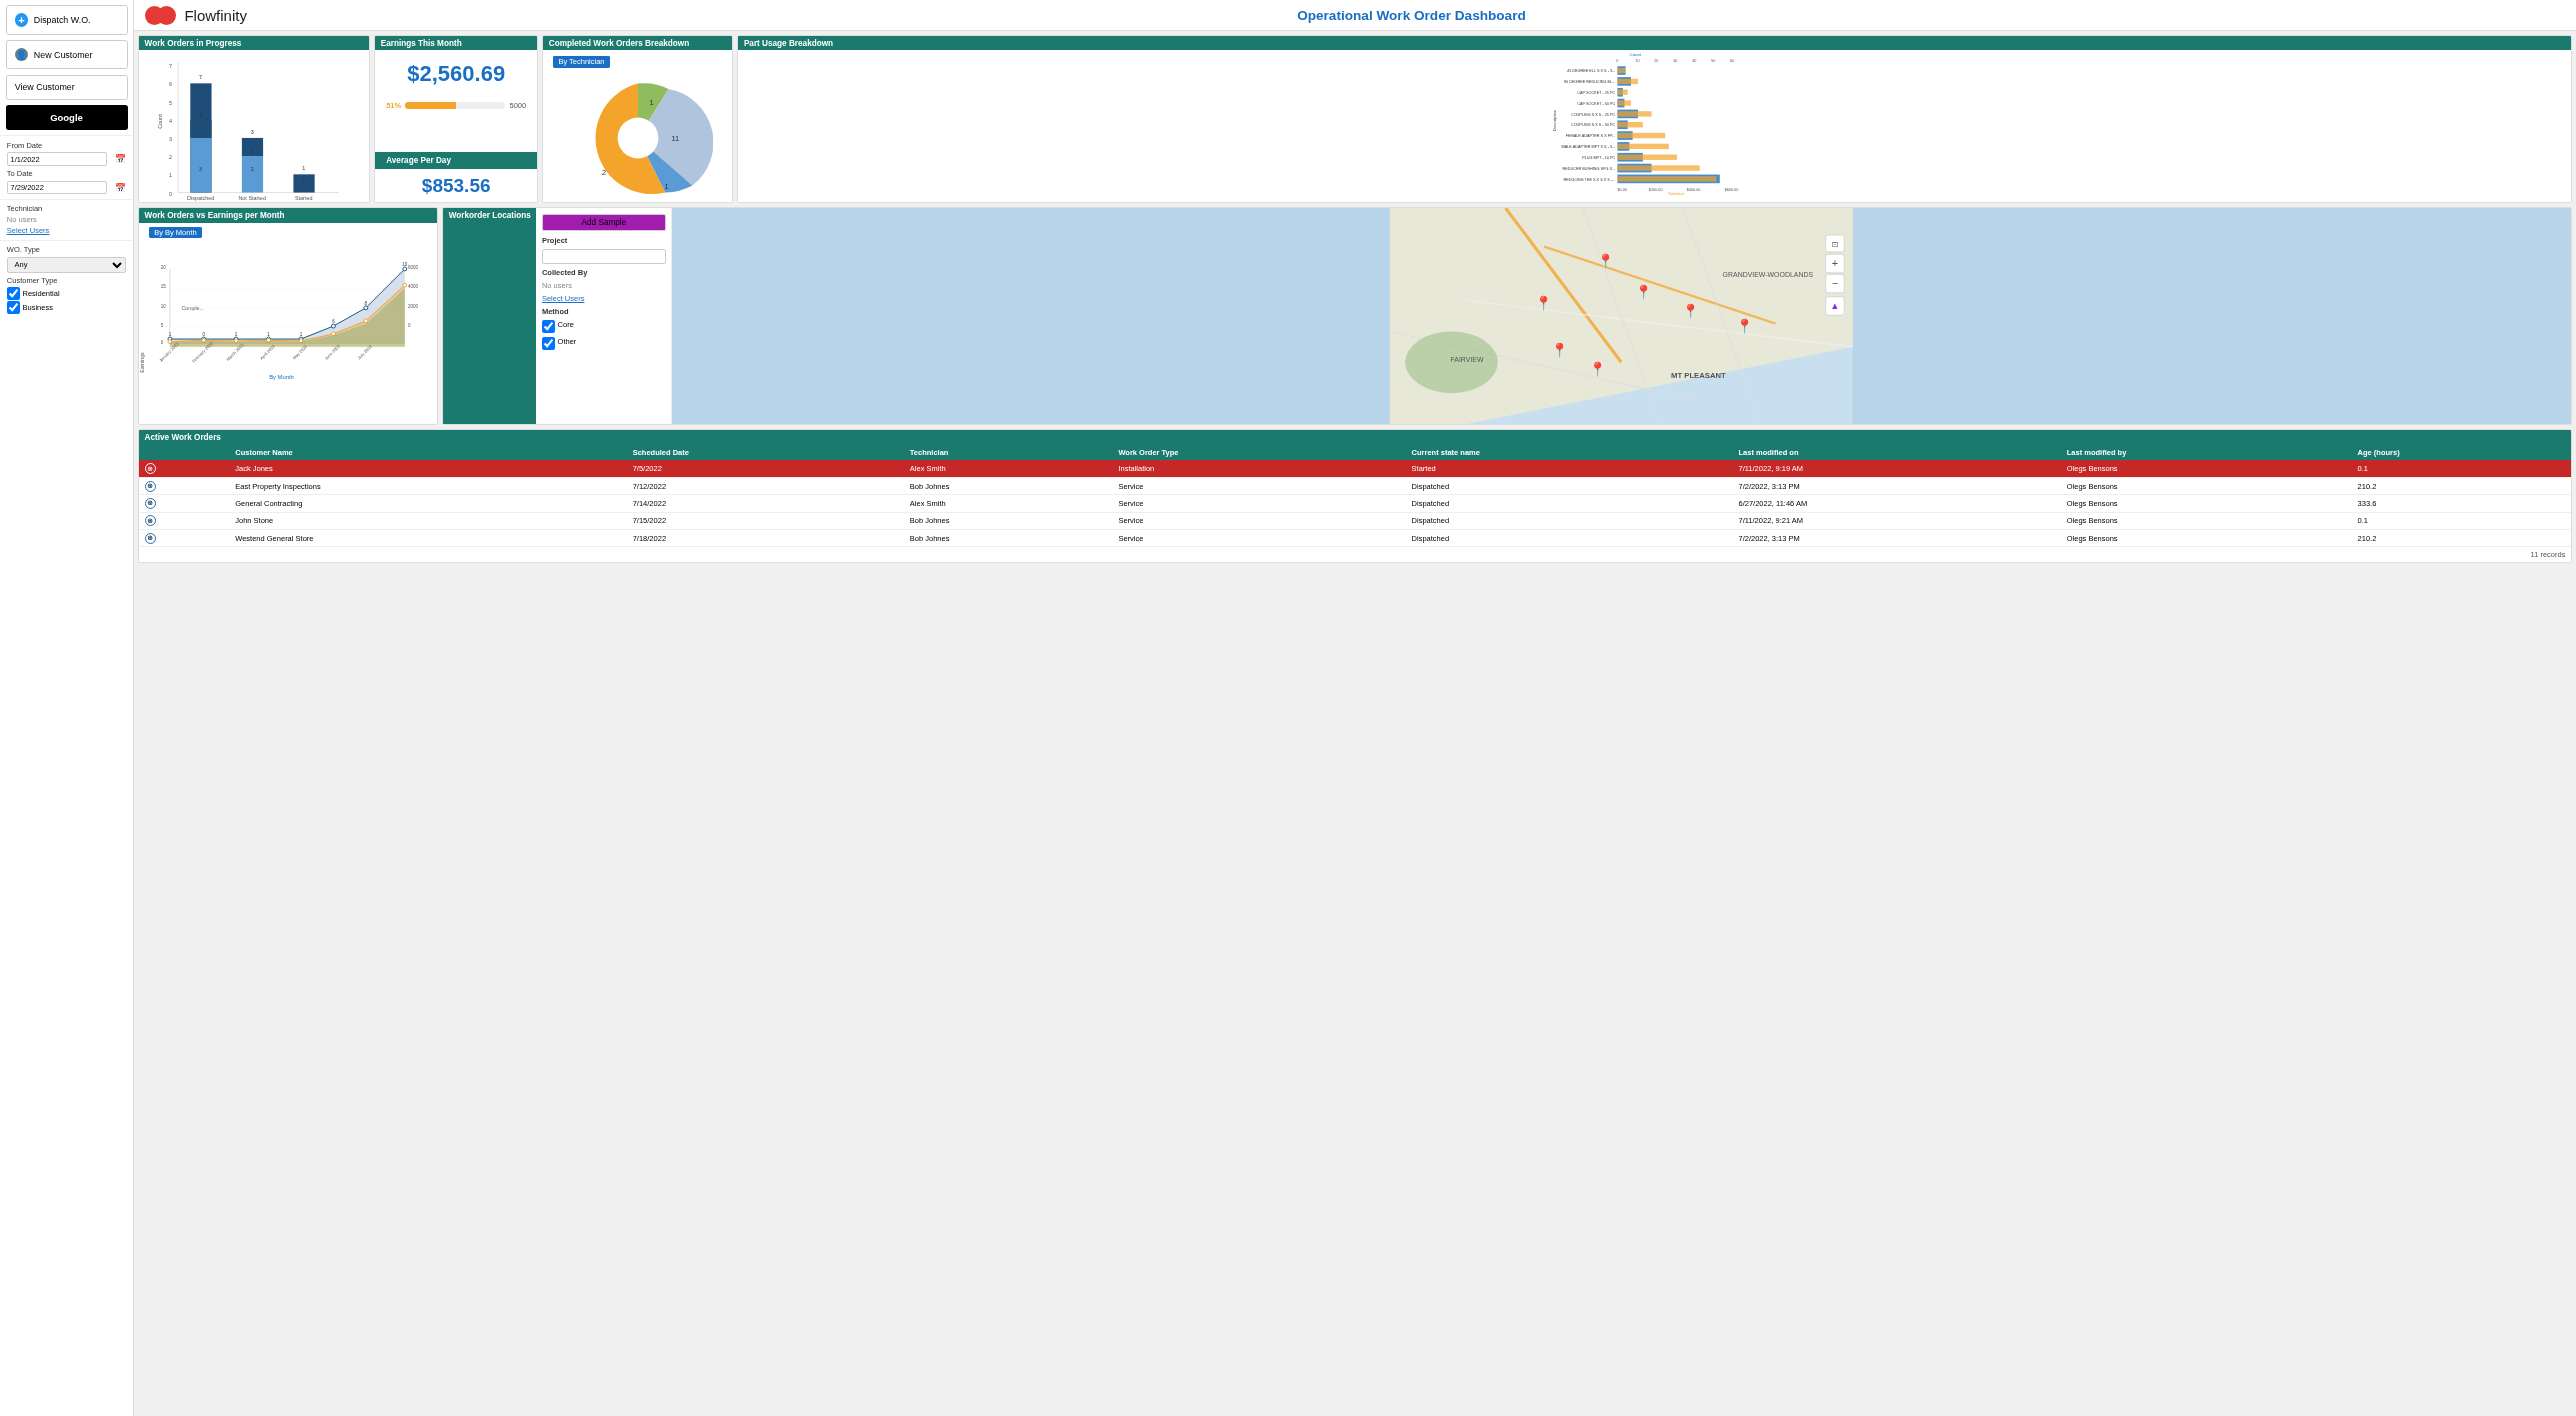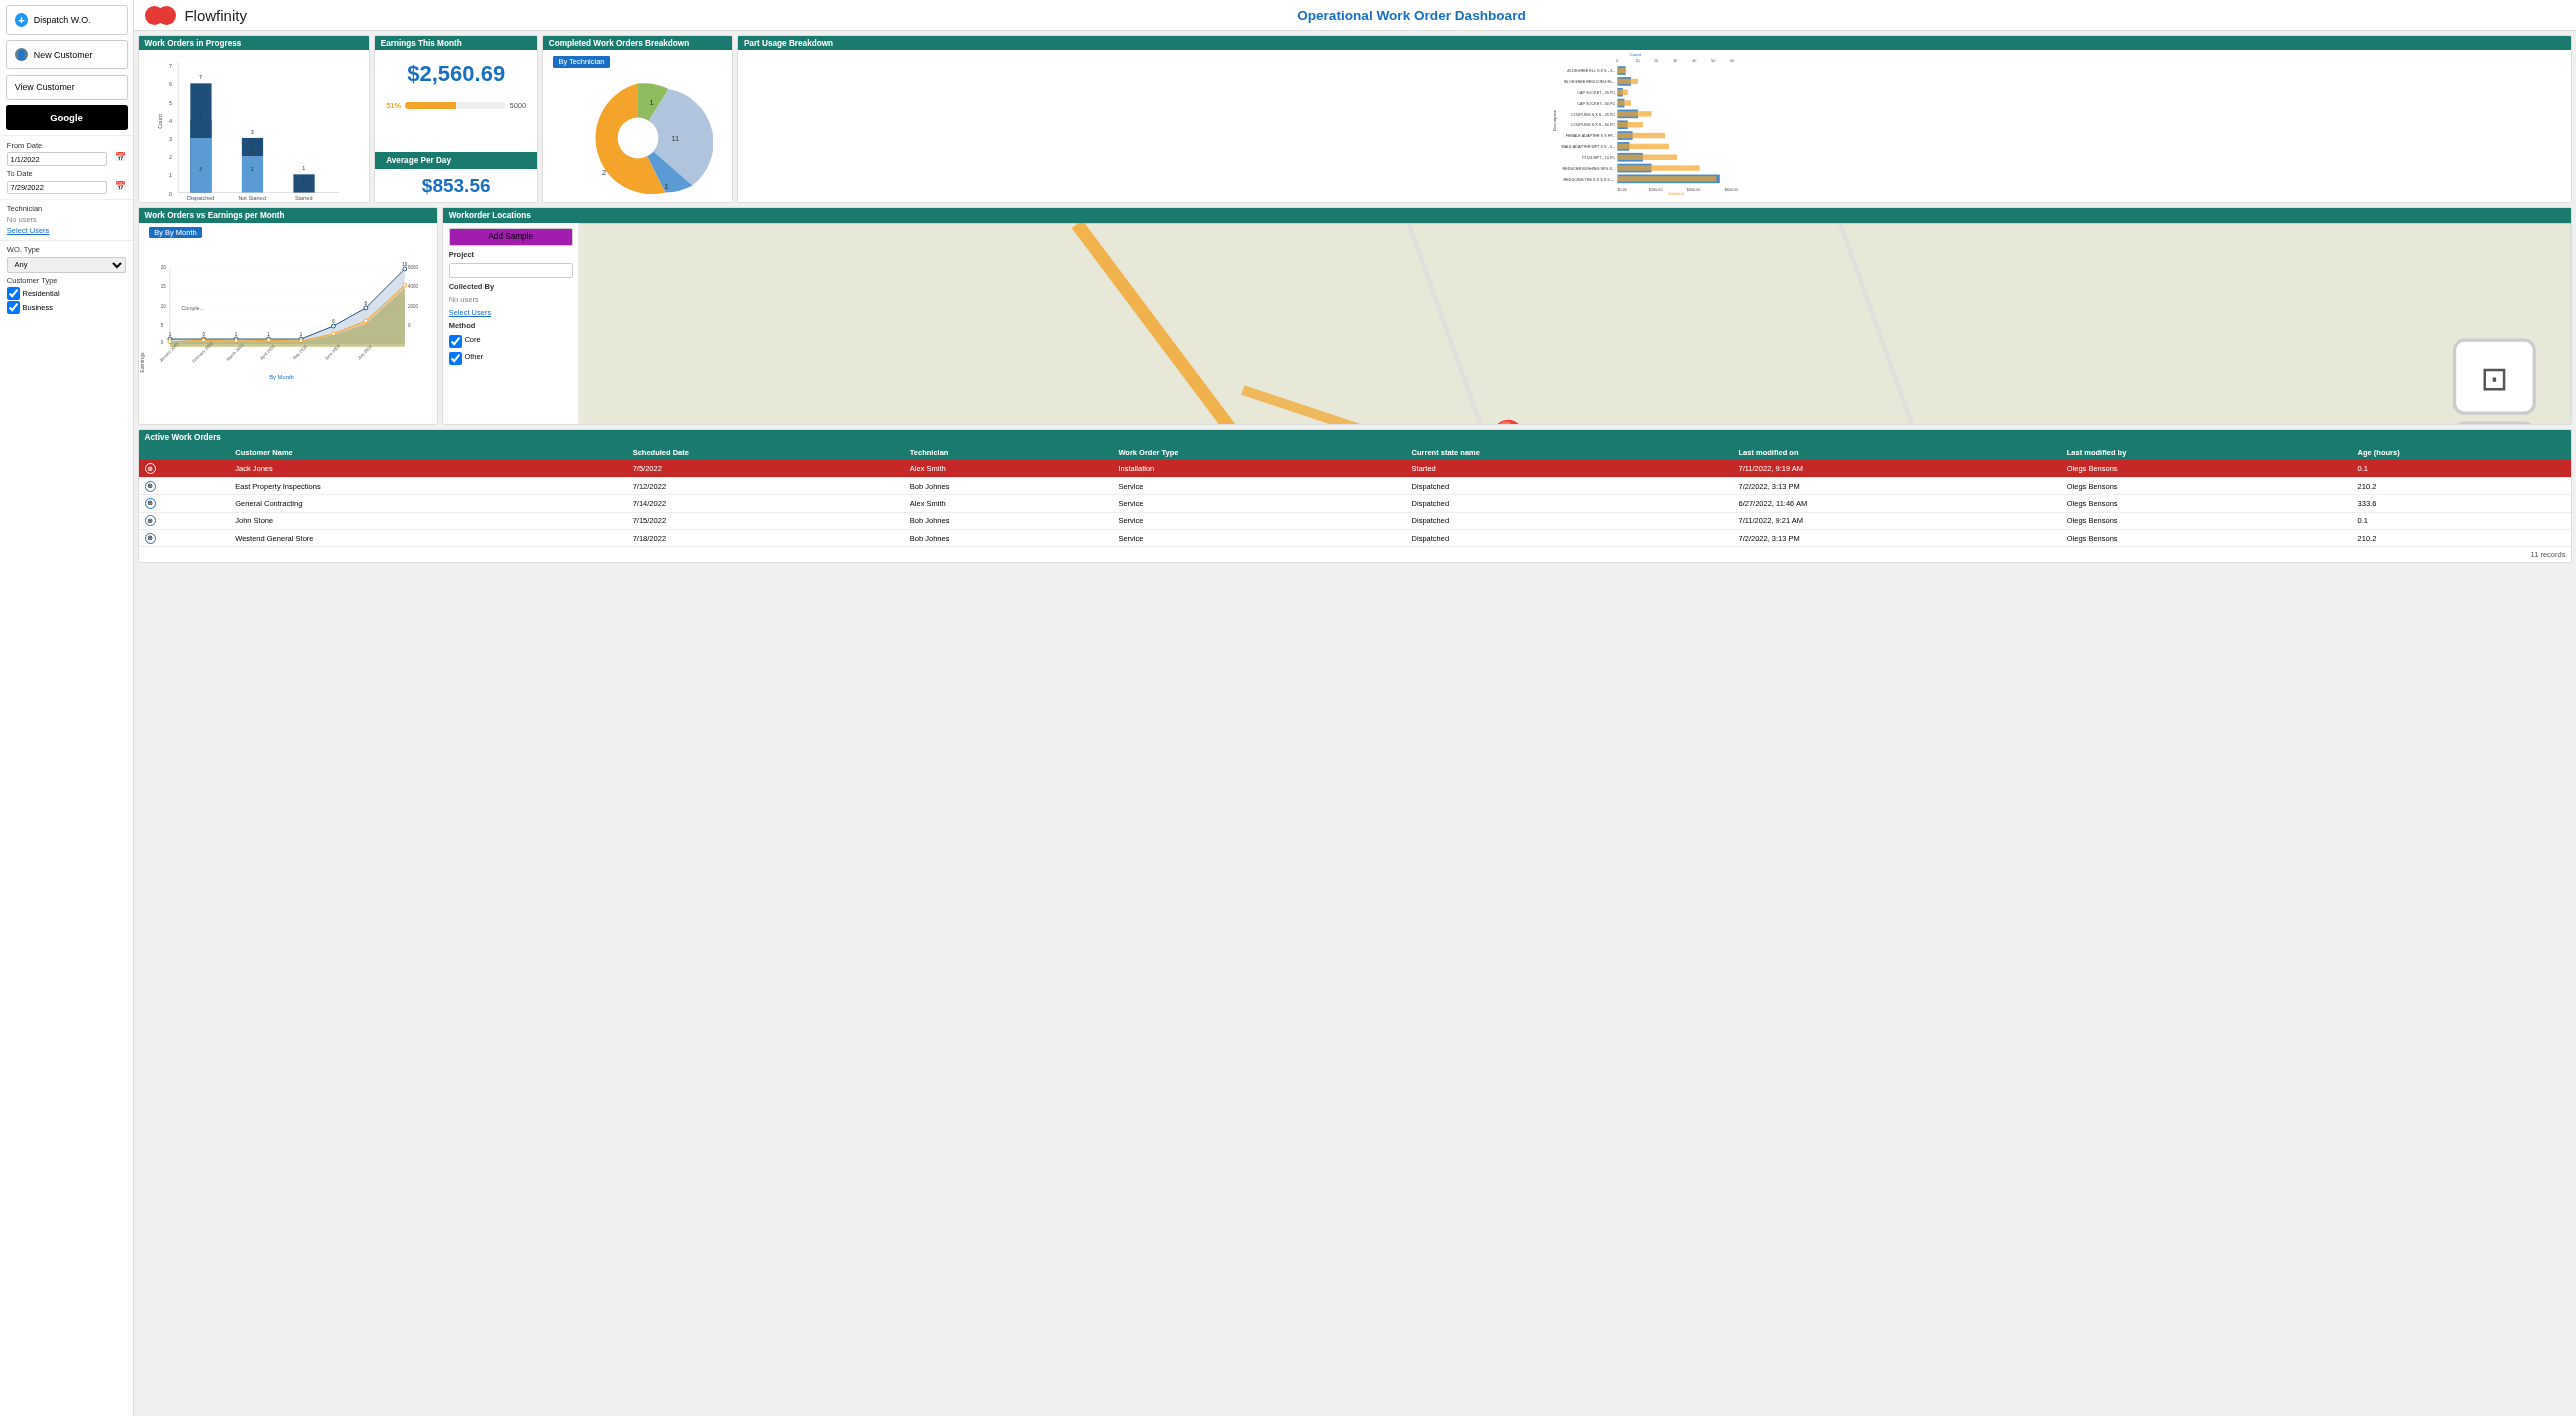--- a/index.html
+++ b/index.html
@@ -40,21 +40,21 @@
       color: #fff; font-size: 11px; font-weight: bold; flex-shrink: 0;
     }
     .sidebar-icon-person {
       width: 13.6px; height: 13.6px;
       background: #607d8b;
       border-radius: 50%;
       display: flex; align-items: center; justify-content: center;
       color: #fff; font-size: 8.9px; flex-shrink: 0;
     }
     .sidebar-label { font-size: 7.5px; color: #333; padding: 1.4px 6.8px; }
-    .sidebar-input-row { display: flex; gap: 8px; padding: 1.4px 6.8px; }
+    .sidebar-input-row { display: flex; align-items: center; gap: 8px; padding: 1.4px 6.8px; }
     .sidebar-input { border: 0.7px solid #ccc; border-radius: 2px; font-size: 7.5px; padding: 1.4px 2.7px; width: 100%; }
     .sidebar-calendar-icon { font-size: 8.9px; cursor: pointer; }
     .sidebar-select { border: 0.7px solid #ccc; border-radius: 2px; font-size: 7.5px; padding: 1.4px 2.7px; width: calc(100% - 13.6px); margin: 1.4px 6.8px; }
     .sidebar-no-users { color: #888; font-size: 7.5px; padding: 1.4px 6.8px; }
     .sidebar-select-link { color: #1a6fc4; text-decoration: underline; cursor: pointer; font-size: 7.5px; padding: 0 6.8px 2.7px; display: block; }
     .sidebar-checkbox-row { display: flex; align-items: center; gap: 2.7px; padding: 0.7px 6.8px; font-size: 7.5px; }
     .sidebar-divider { border: none; border-top: 0.7px solid #eee; margin: 2.7px 0; }
 
     
     #main {
@@ -133,21 +133,21 @@
     
     .panel-completed { flex: 0 0 191px; }
 
     
     .panel-parts { flex: 1; }
 
     
     .panel-woe { flex: 0 0 300px; }
 
     
-    .panel-locations { flex: 1; display: flex; flex-direction: column; }
+    .panel-locations { flex: 1; display: flex; flex-direction: row; }
     .locations-inner { flex: 1; display: flex; gap: 0; }
     .locations-form { width: 136px; padding: 5.5px; border-right: 0.7px solid #eee; display: flex; flex-direction: column; gap: 4.1px; }
     .locations-map { flex: 1; background: #b8d4e8; position: relative; overflow: hidden; }
     .loc-label { font-size: 7.5px; color: #333; font-weight: bold; }
     .loc-input { border: 0.7px solid #ccc; border-radius: 2px; font-size: 7.5px; padding: 2px 3.4px; width: 100%; }
     .loc-no-users { color: #888; font-size: 7.5px; }
     .loc-link { color: #1a6fc4; text-decoration: underline; cursor: pointer; font-size: 7.5px; }
     .loc-checkbox-row { display: flex; gap: 2.7px; font-size: 7.5px; }
     .loc-btn { background: #a21caf; border: 0.7px solid #ccc; border-radius: 2px; padding: 3.4px 9.5px; font-size: 8.2px; cursor: pointer; }
 

